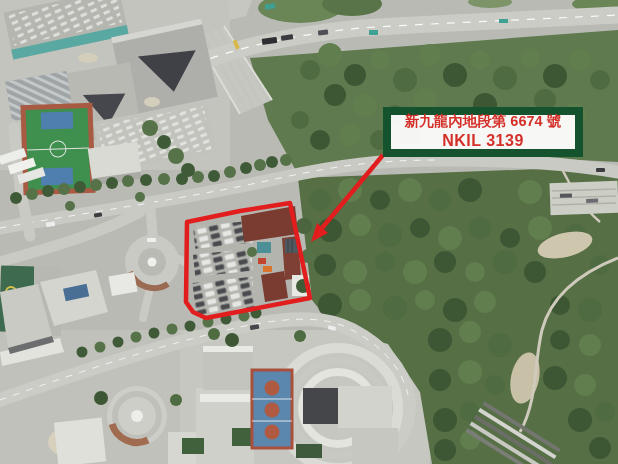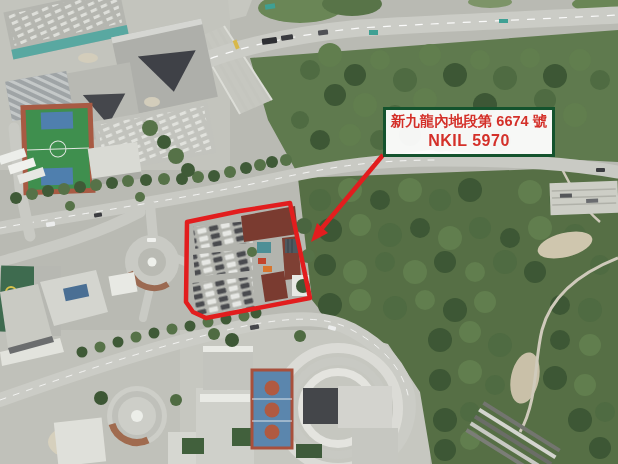--- a/index.html
+++ b/index.html
@@ -2,22 +2,22 @@
 <html><head>
 <meta charset="utf-8">
 <style>
   html,body{margin:0;padding:0;background:#ffffff;}
   .stage{
     position:relative;width:618px;height:464px;overflow:hidden;
     font-family:"Liberation Sans", sans-serif;background:#b9bab3;
   }
   .stage svg{position:absolute;left:0;top:0;}
   .label-box{
-    position:absolute;left:383px;top:107px;width:172px;height:50px;
-    box-sizing:border-box;border:3px solid #14532d;background:rgba(255,255,255,0.95);
+    position:absolute;left:383px;top:107px;width:200px;height:50px;
+    box-sizing:border-box;border:8px solid #14532d;background:rgba(255,255,255,0.95);
     display:flex;flex-direction:column;align-items:center;justify-content:center;
     gap:2px;z-index:5;
   }
   .label-zh{color:#d43029;font-weight:bold;font-size:14.5px;line-height:1.1;white-space:nowrap;}
   .label-en{color:#d43029;font-weight:bold;font-size:16px;line-height:1.1;letter-spacing:.5px;}
 </style>
 </head>
 <body>
 
 <div class="stage">
@@ -380,15 +380,15 @@
     <polygon points="187,222 240,211 290,203 310,298 206,318 193,312 186,302" fill="none" stroke="#e21d1e" stroke-width="4.5" stroke-linejoin="round"></polygon>
     <g>
       <line x1="383" y1="155" x2="322" y2="228" stroke="#e21d1e" stroke-width="4.5"></line>
       <polygon points="311,242 328,233 317,223" fill="#e21d1e"></polygon>
     </g>
   </g>
 </svg>
 
 <div class="label-box">
   <div class="label-zh">新九龍內地段第 6674 號</div>
-  <div class="label-en">NKIL 5970</div>
+  <div class="label-en">NKIL 3139</div>
 </div>
 </div>
 
 </body></html>

